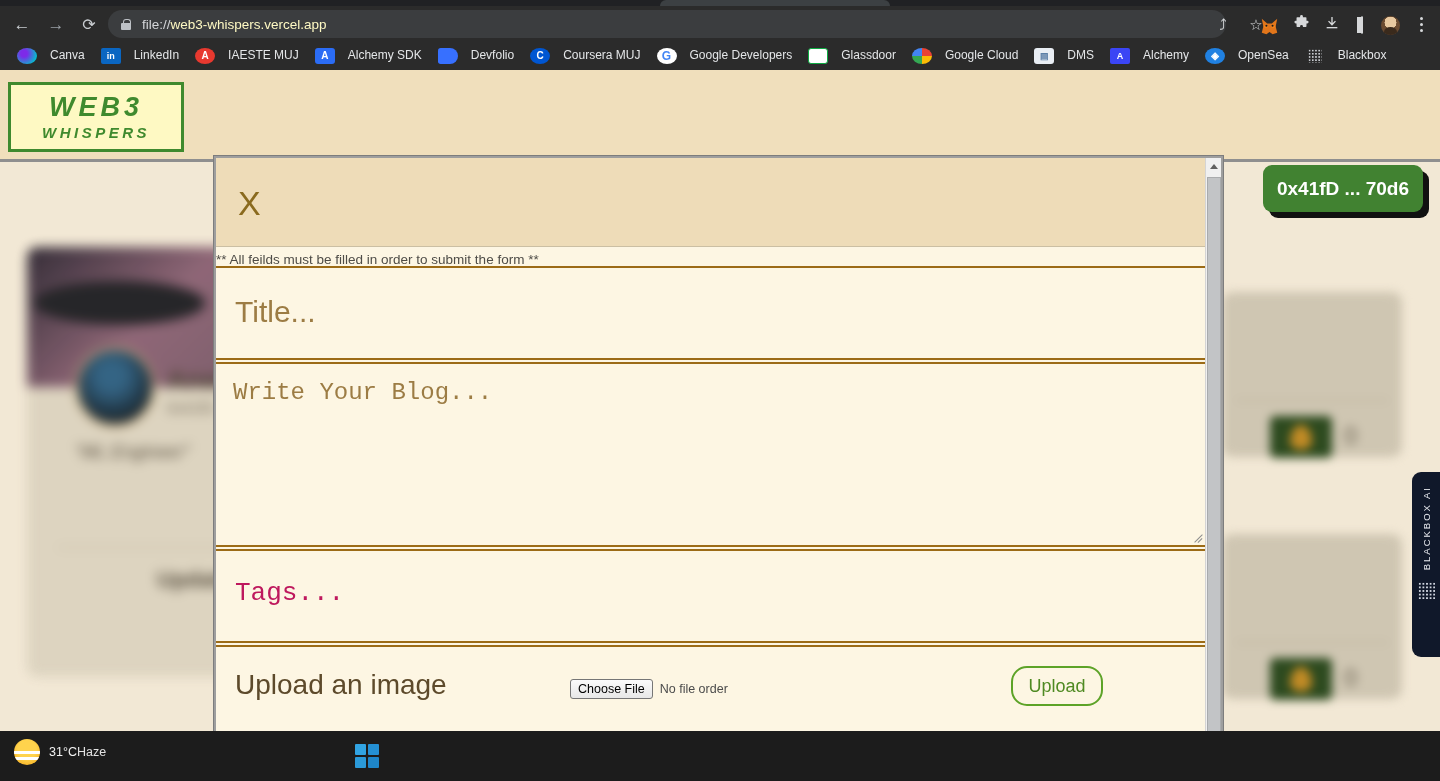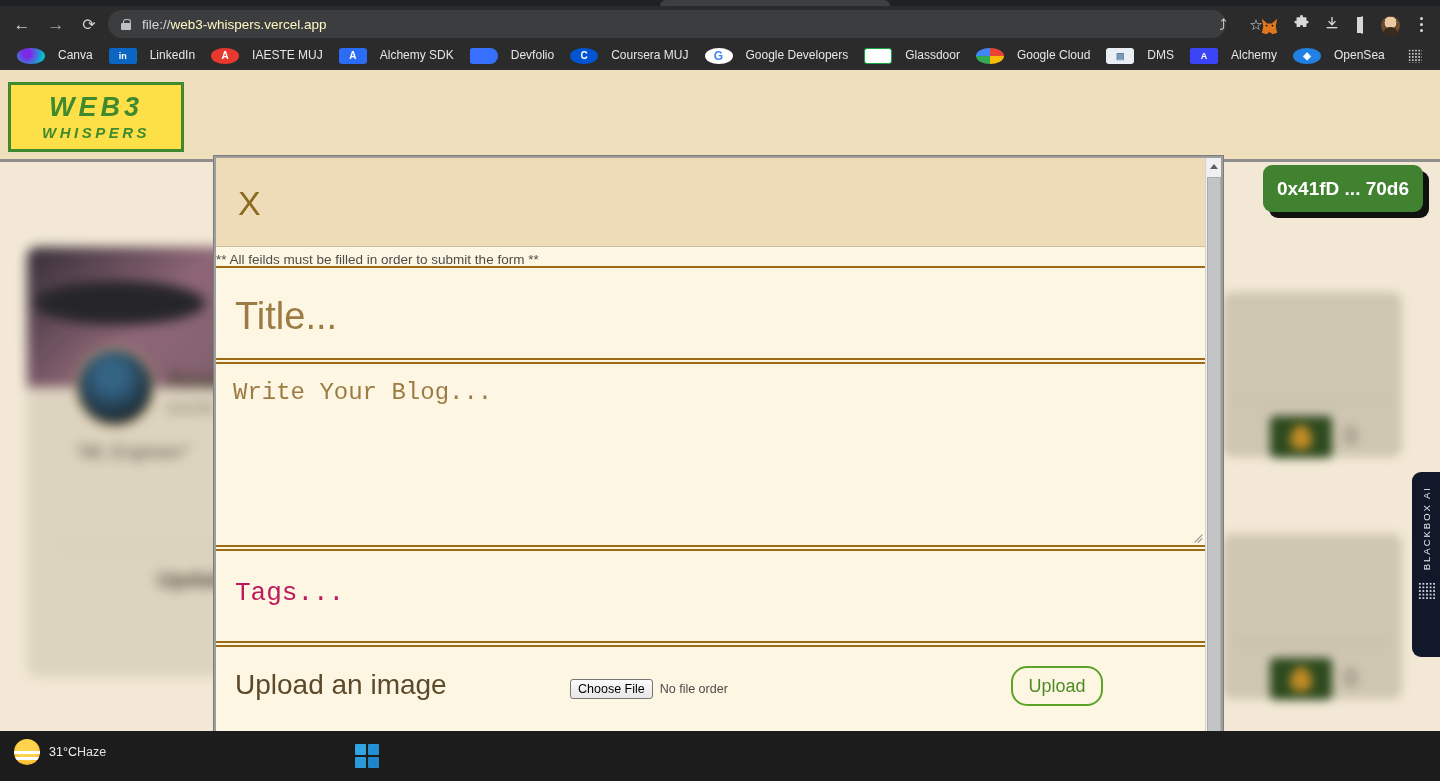--- a/index.html
+++ b/index.html
@@ -100,21 +100,21 @@
   .bookmarks {
     position: absolute; left: 0; top: 42px; width: 1440px; height: 28px;
     display: flex; align-items: center; padding-left: 10px; gap: 2px;
   }
   .bm {
     display: flex; gap: 13px;
     padding: 3px 7px; border-radius: 4px; cursor: pointer;
   }
   .bm span.lbl { color: #e4e6e8; font-size: 12px; white-space: nowrap; }
   .bm-ico {
-    width: 28px; height: 16px; border-radius: 3px; flex: 0 0 auto;
+    width: 20px; height: 16px; border-radius: 3px; flex: 0 0 auto;
     font-size: 10px; font-weight: bold; color: #fff;
     display: flex; align-items: center; justify-content: center;
     line-height: 1;
   }
   .ic-canva { background: #00c4cc; border-radius: 50%;
     background: radial-gradient(circle at 35% 35%, #7d2ae8 0 20%, #00c4cc 80%); }
   .ic-linkedin { background: #0a66c2; border-radius: 2px; font-size: 9px; }
   .ic-iaeste { background: #e8392f; border-radius: 50%; }
   .ic-alchemysdk { background: #2b6cf5; border-radius: 3px; }
   .ic-devfolio { background: #3770ff; border-radius: 3px 9px 9px 3px; }
@@ -137,21 +137,21 @@
   .page {
     position: absolute; left: 0; top: 70px; width: 1440px; height: 661px;
     background: #f2e8d5; overflow: hidden;
   }
   .site-header {
     position: absolute; left: 0; top: 0; width: 1440px; height: 92px;
     background: #f0dfbc; border-bottom: 3px solid #8f8f8f;
   }
   .logo-box {
     position: absolute; left: 8px; top: 12px; width: 176px; height: 70px;
-    border: 3px solid #3f8a2e; background: #fde047;
+    border: 3px solid #3f8a2e; background: #fef9c3;
     display: flex; flex-direction: column; align-items: center; justify-content: center;
   }
   .logo-l1 {
     color: #3f8a2e; font-size: 27px; font-weight: bold; letter-spacing: 4px;
     font-style: italic; line-height: 1;
   }
   .logo-l2 {
     color: #3f8a2e; font-size: 15px; font-weight: bold; letter-spacing: 3.5px;
     font-style: italic; line-height: 1; margin-top: 4px;
   }
@@ -269,21 +269,21 @@
     position: absolute; left: 0; width: 993px;
     border-top: 2px solid #9c6b16; border-bottom: 2px solid #9c6b16;
     background: #fdf6e3;
   }
   .f-title  { top: 19px;  height: 94px; }
   .f-blog   { top: 115px; height: 185px; }
   .f-tags   { top: 302px; height: 94px; }
   .f-upload { top: 398px; height: 91px; }
   .ph-title {
     position: absolute; left: 19px; top: 27px;
-    color: #9c7c44; font-size: 38px;
+    color: #9c7c44; font-size: 30px;
     font-family: "Liberation Sans", sans-serif;
   }
   .ph-blog {
     position: absolute; left: 17px; top: 15px;
     color: #9c7c44; font-size: 24px;
     font-family: "Liberation Mono", monospace;
   }
   .resize-grip {
     position: absolute; right: 4px; bottom: 3px; width: 12px; height: 12px;
     cursor: nwse-resize;

